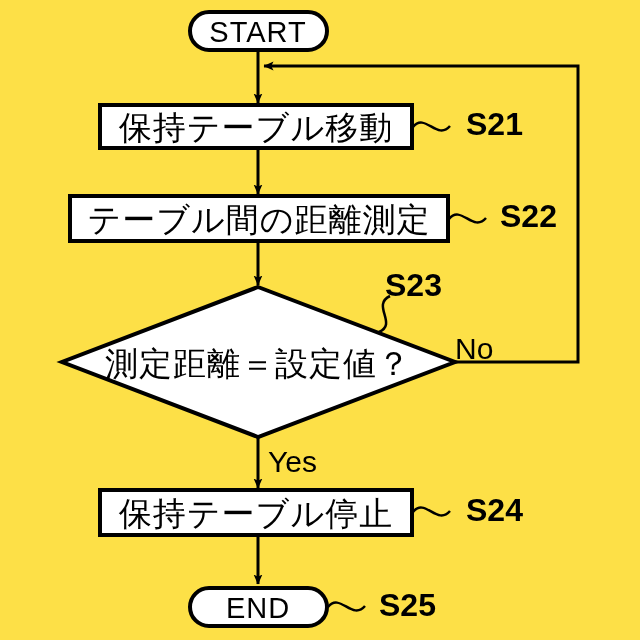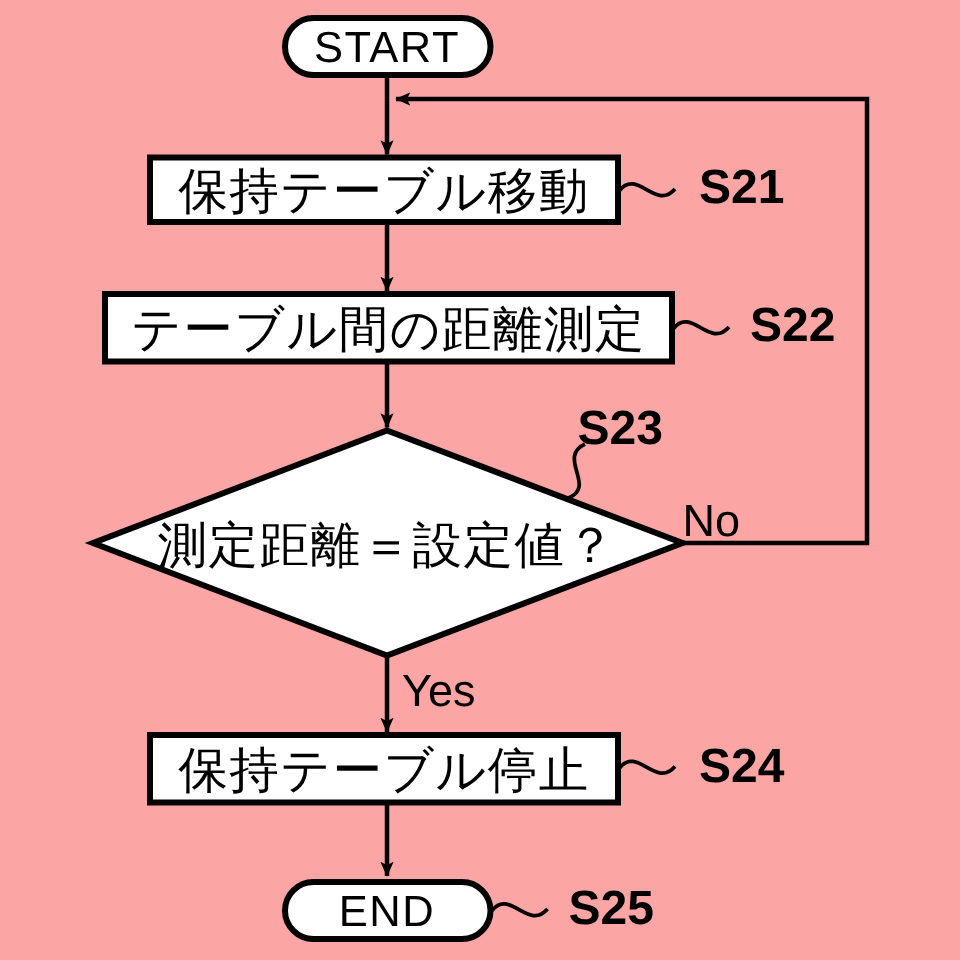--- a/index.html
+++ b/index.html
@@ -10,21 +10,21 @@
   body {
     width: 640px;
     height: 640px;
     overflow: hidden;
     font-family: "Liberation Sans", sans-serif;
   }
   #flowchart-root {
     position: relative;
     width: 640px;
     height: 640px;
-    background: #fca5a5;
+    background: #fde047;
   }
   svg.flow-svg {
     position: absolute;
     top: 0;
     left: 0;
     width: 640px;
     height: 640px;
     display: block;
   }
   .node-shape {

